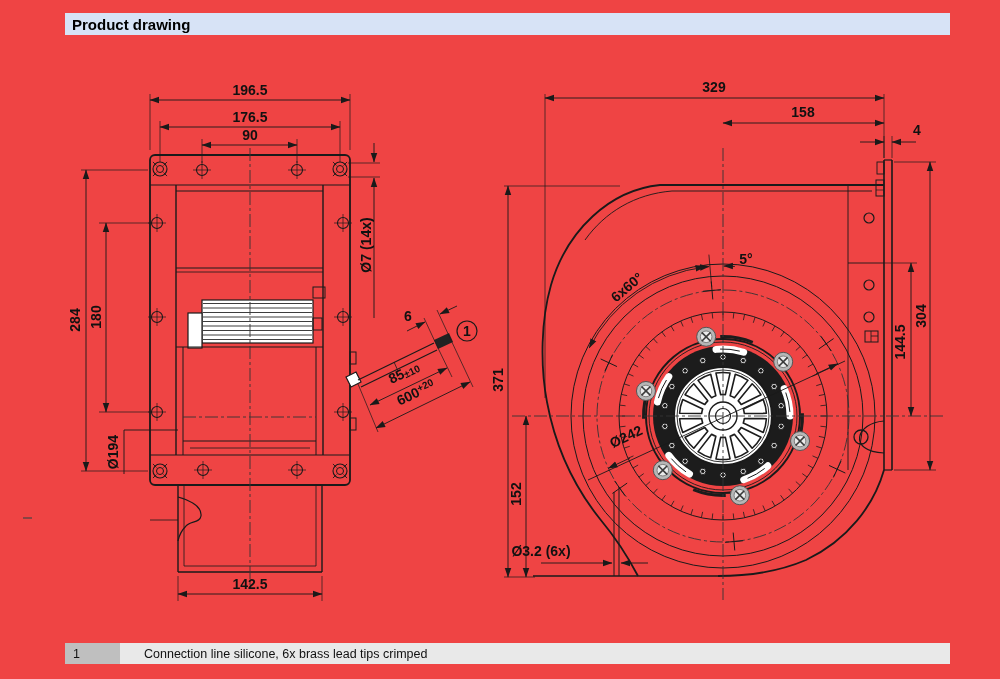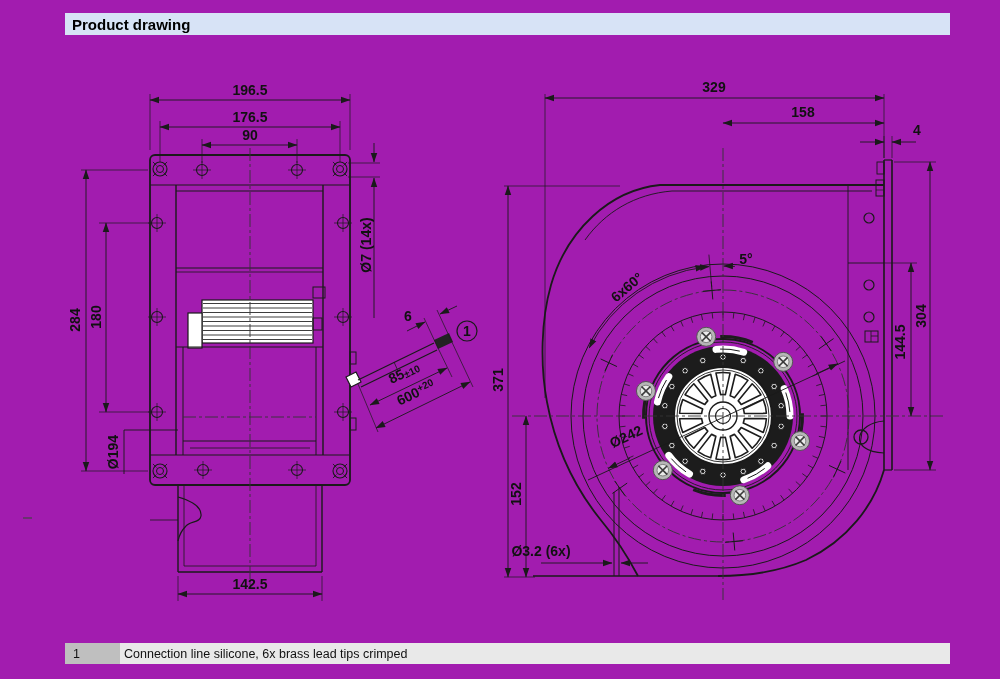--- a/index.html
+++ b/index.html
@@ -1,24 +1,24 @@
 <!DOCTYPE html>
 <html style="--header_bg: #d7e3f6; --footnote_ref_bg: #bfbfbf; --footnote_bg: #e9e9e9; --line: #1a1a1a;"><head>
 <meta charset="utf-8">
 <style>
   html,body{margin:0;padding:0;background:#fff;}
-  #page{position:relative;width:1000px;height:679px;background:#a21caf;overflow:hidden;
+  #page{position:relative;width:1000px;height:679px;background:#ef4444;overflow:hidden;
         font-family:"Liberation Sans",sans-serif;}
   .header{position:absolute;left:65px;top:13px;width:885px;height:22px;
           background:var(--header_bg,#d7e3f6);display:flex;align-items:center;}
   .header span{font-size:15px;font-weight:700;color:#000;padding-left:7px;}
   .foot{position:absolute;left:65px;top:643px;width:885px;height:21px;display:flex;
         font-size:12.5px;color:#111;}
   .foot .num{width:55px;background:var(--footnote_ref_bg,#bfbfbf);display:flex;align-items:center;padding-left:8px;box-sizing:border-box;}
-  .foot .txt{flex:1;background:var(--footnote_bg,#e9e9e9);display:flex;align-items:center;padding-left:4px;}
+  .foot .txt{flex:1;background:var(--footnote_bg,#e9e9e9);display:flex;align-items:center;padding-left:24px;}
   svg{position:absolute;left:0;top:0;}
   .dim{font-family:"Liberation Sans",sans-serif;font-size:14px;font-weight:700;fill:#111;text-anchor:middle;}
   .cl{stroke:#333;stroke-width:0.9;stroke-dasharray:13 3 3 3;fill:none;}
 </style>
 </head>
 <body>
 
 <div id="page">
 
   <div class="header">

